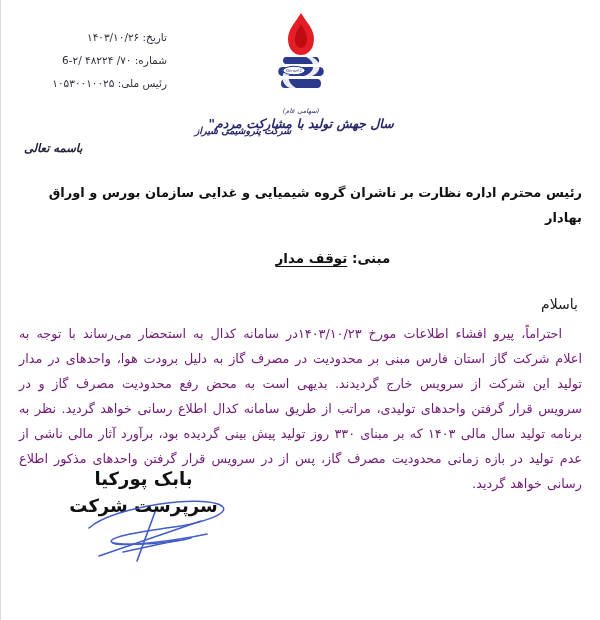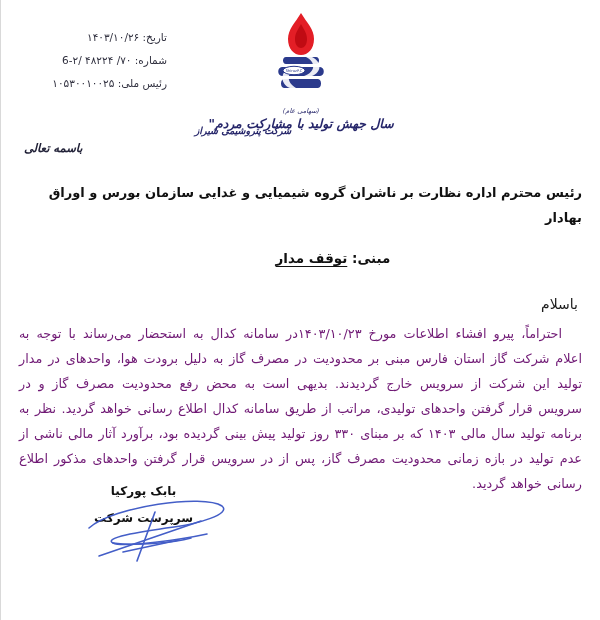--- a/index.html
+++ b/index.html
@@ -31,22 +31,22 @@
   .subject{position:absolute;top:250px;left:32px;width:600px;text-align:center;direction:rtl;
         font-size:13.5px;font-weight:700;color:#111;}
   .subject .value{text-decoration:underline;text-underline-offset:3px;}
   
   .salutation{position:absolute;top:296px;right:22px;direction:rtl;
         font-size:14px;color:#1c1c1c;}
   .body-text{position:absolute;top:321px;right:18px;left:18px;direction:rtl;
         text-align:justify;font-size:12.8px;line-height:25px;color:#701a75;
         text-indent:20px;word-spacing:1px;}
   
-  .sign-block{position:absolute;top:478px;left:55px;width:175px;text-align:center;direction:rtl;
-        font-size:12px;font-weight:700;line-height:27px;color:#111;}
+  .sign-block{position:absolute;top:465px;left:55px;width:175px;text-align:center;direction:rtl;
+        font-size:18px;font-weight:700;line-height:27px;color:#111;}
   .sign-scribble{position:absolute;top:488px;left:78px;}
 </style>
 </head>
 <body>
 
 <div class="page">
 
   <div class="meta">
     <div class="row"><span>تاریخ:</span>​ <span>۱۴۰۳/۱۰/۲۶</span></div>
     <div class="row"><span>شماره:</span>​ <span>۷۰/ ۴۸۲۲۴ /۲-6</span></div>

